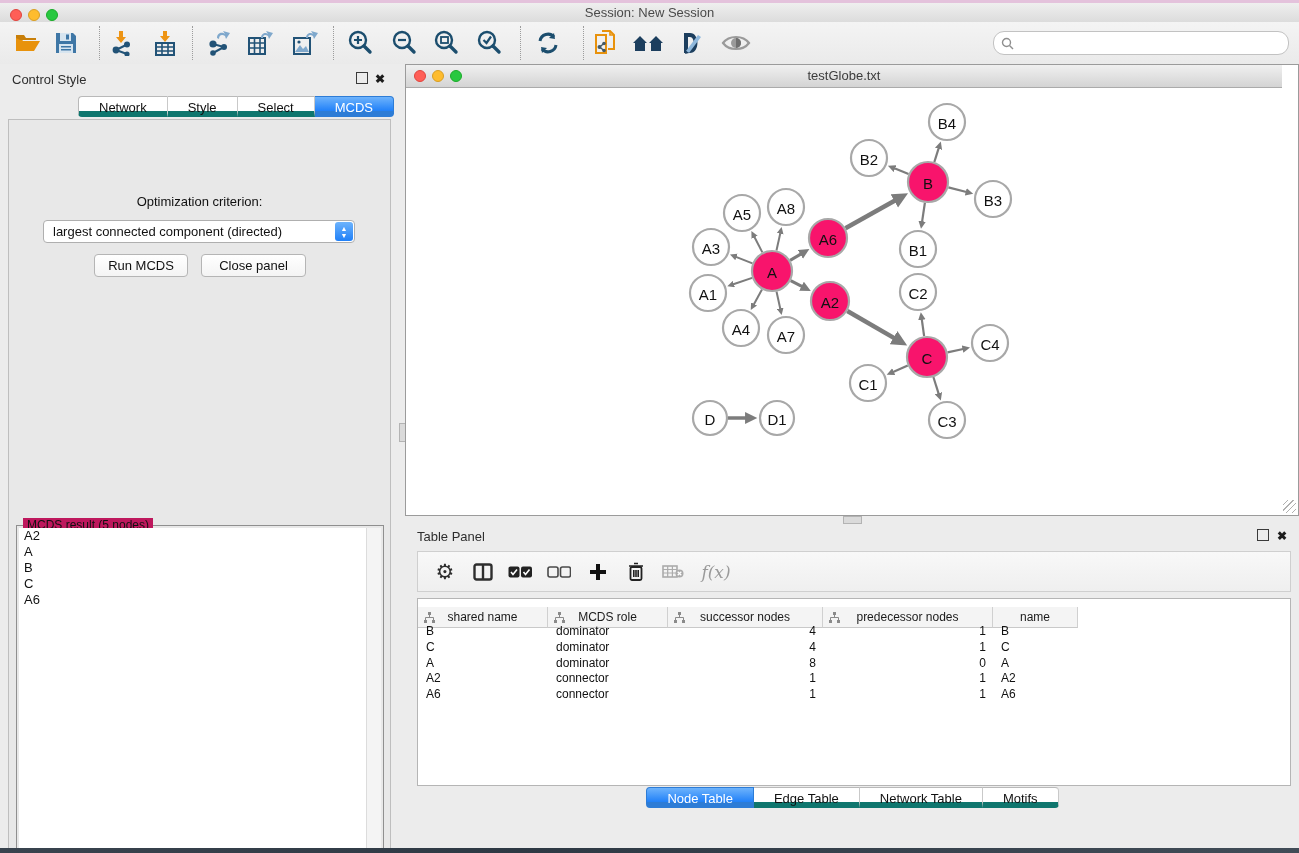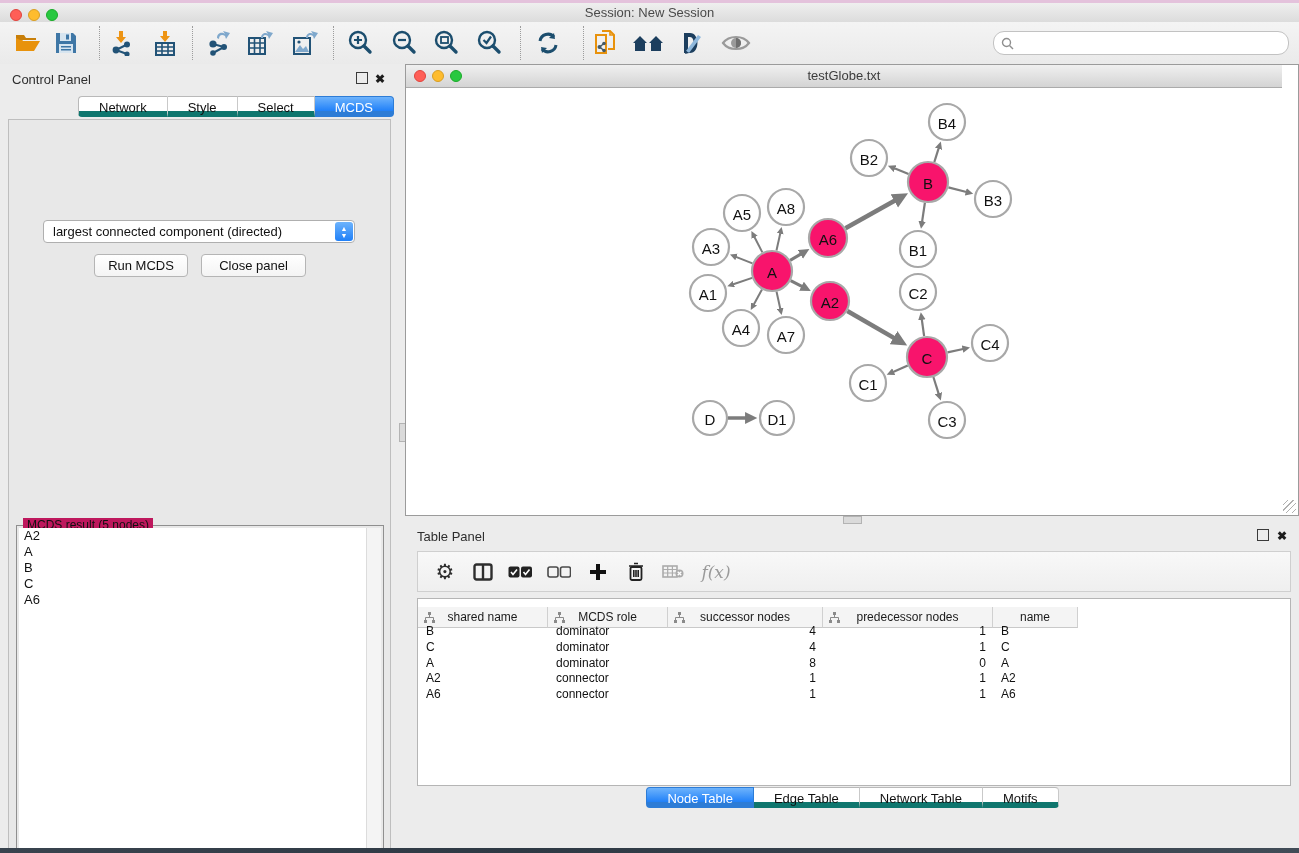--- a/index.html
+++ b/index.html
@@ -242,30 +242,31 @@
     <div class="search-box">
       <svg width="13" height="13" viewBox="0 0 13 13">
         <circle cx="5.5" cy="5.5" r="4" fill="none" stroke="#8F8F8F" stroke-width="1.4"></circle>
         <path d="M8.5 8.5 L12 12" stroke="#8F8F8F" stroke-width="1.4"></path>
       </svg>
       <input class="search-input" placeholder="" style="">
     </div>
   </div>
 
   <div class="control-panel">
-    <div class="panel-title">Control Panel</div>
+    <div class="panel-title">Control Style</div>
     <div class="panel-ctl" style="left:356px"><span class="float-box"></span></div>
     <div class="panel-ctl" style="left:375px">✖</div>
     <div class="cp-body"></div>
     <div class="seg-tabs" style="left:78px;top:32px" id="cp-tabs">
         <div class="seg first">Network</div>
         <div class="seg">Style</div>
         <div class="seg">Select</div>
         <div class="seg last selected">MCDS</div>
       </div>
+    <div class="opt-label">Optimization criterion:</div>
     <div class="combo">
       <div class="combo-text">largest connected component (directed)</div>
       <div class="combo-stepper">
           <span>▲</span>
           <span>▼</span>
         </div>
     </div>
     <div class="cp-btn" style="left:94px;width:94px">
       <span>Run MCDS</span>
       </div>

